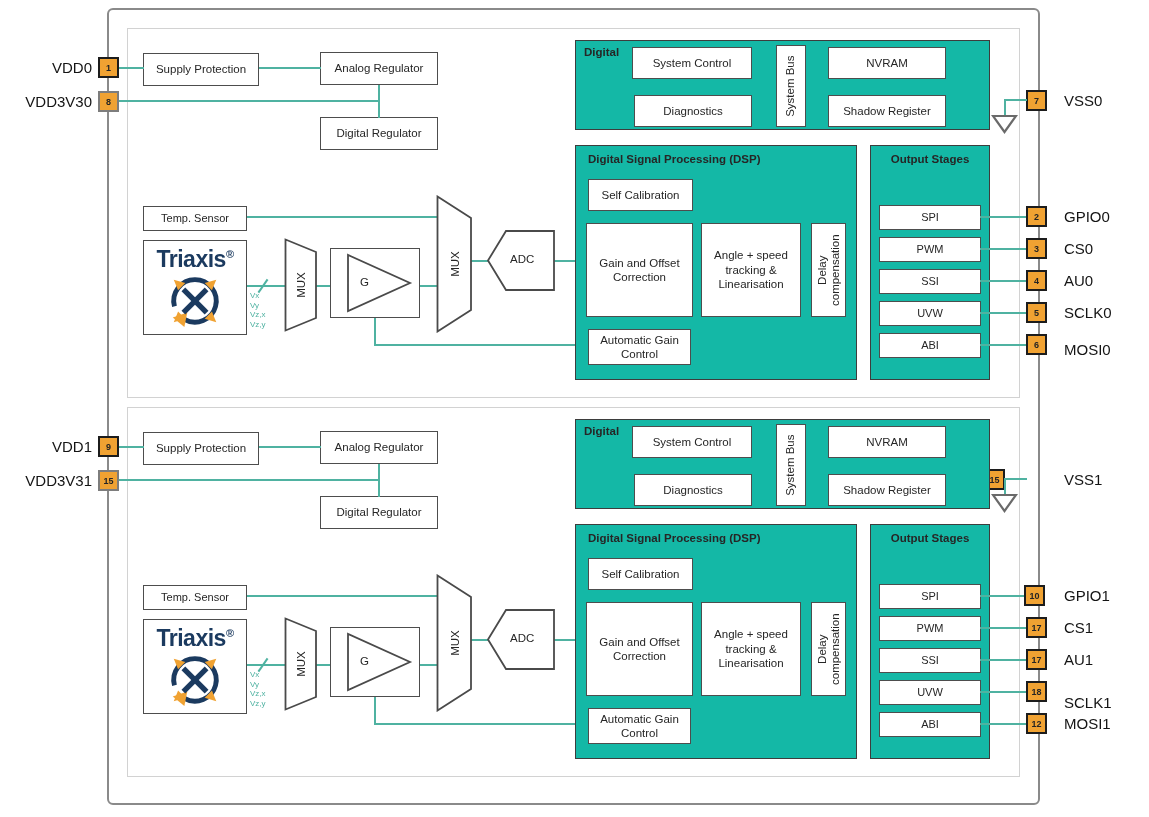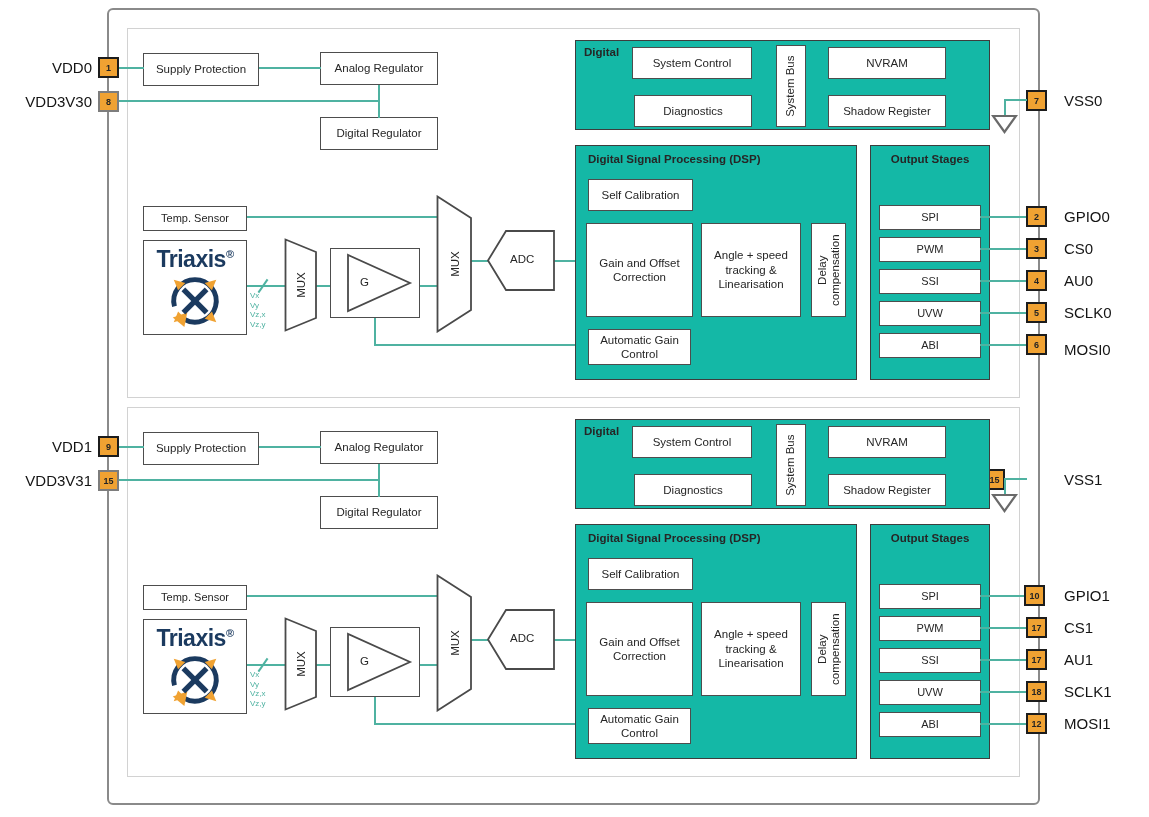--- a/index.html
+++ b/index.html
@@ -316,20 +316,20 @@
           <span>17</span>
         </div>
   <div class="pin-label right" style="top:211px">CS1</div>
   <div class="pin" style="left:1026px;top:242px">
           <span>17</span>
         </div>
   <div class="pin-label right" style="top:243px">AU1</div>
   <div class="pin" style="left:1026px;top:274px">
           <span>18</span>
         </div>
-  <div class="pin-label right" style="top:275px">SCLK1</div>
+  <div class="pin-label right" style="top:286px">SCLK1</div>
   <div class="pin" style="left:1026px;top:306px">
           <span>12</span>
         </div>
   <div class="pin-label right" style="top:307px">MOSI1</div>
 </div>
     </div>
 </div>
 
 </body></html>

